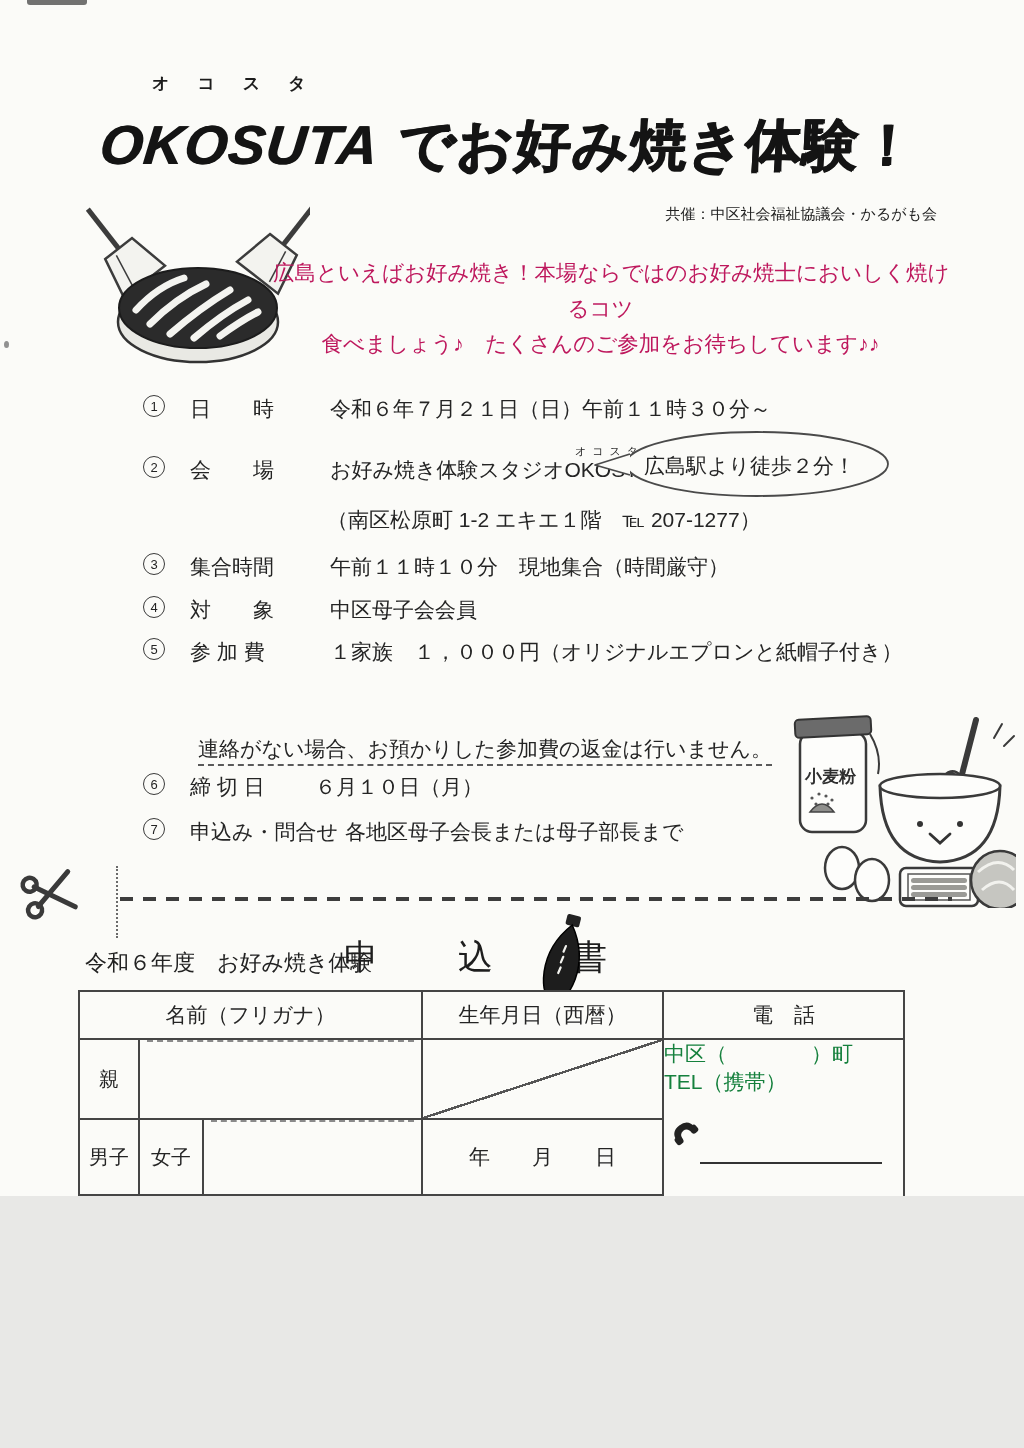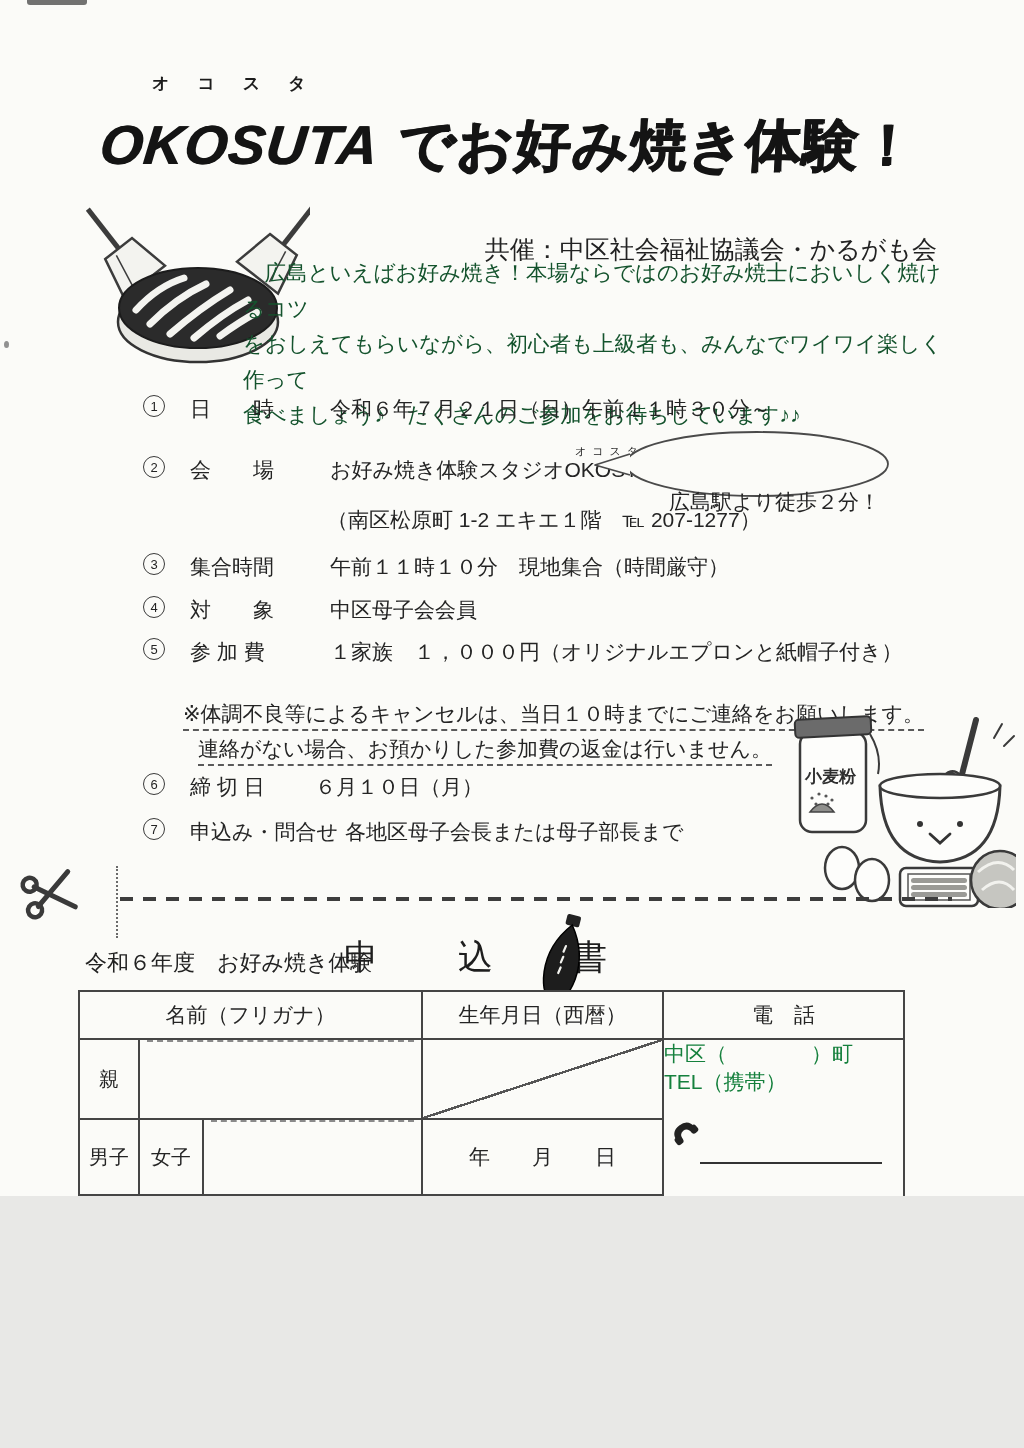--- a/index.html
+++ b/index.html
@@ -10,41 +10,41 @@
   }
   
   .speck-top{position:absolute;left:27px;top:0;width:60px;height:5px;background:#383838;opacity:.7;border-radius:0 0 3px 3px;}
   .speck-left{position:absolute;left:4px;top:341px;width:5px;height:7px;background:#777;border-radius:50%;opacity:.8;}
 
   
   .ruby-top{position:absolute;left:152px;top:72px;font-size:17px;font-weight:bold;letter-spacing:28px;color:#1c1c1c;white-space:nowrap;}
   .title-row{position:absolute;left:100px;top:108px;white-space:nowrap;color:#141414;}
   .title-en{display:inline-block;font-size:55px;font-weight:bold;font-style:italic;letter-spacing:1px;transform:skewX(-6deg);text-shadow:1px 0 0 #141414;}
   .title-ja{display:inline-block;font-size:56px;font-weight:bold;margin-left:16px;letter-spacing:1px;transform:skewX(-3deg);text-shadow:1.4px 0 0 #141414,0 1px 0 #141414;}
-  .cohost{position:absolute;top:205px;right:87px;font-size:25px;color:#222;margin-top:28px;}
-
-  
-  .intro{position:absolute;left:243px;top:256px;width:715px;font-size:21.5px;line-height:35.5px;color:#14532d;}
+  .cohost{position:absolute;top:205px;right:87px;font-size:15px;color:#222;}
+
+  
+  .intro{position:absolute;left:243px;top:256px;width:715px;font-size:21.5px;line-height:35.5px;color:#be185d;text-align:center;}
 
   
   .item{position:absolute;left:143px;width:840px;height:30px;font-size:21px;white-space:nowrap;color:#242424;}
   .inum{position:absolute;left:0;top:0;width:22px;height:22px;border:1.6px solid #3a3a3a;border-radius:50%;
         font-size:13px;display:flex;align-items:center;justify-content:center;box-sizing:border-box;}
   .ilabel{position:absolute;left:47px;top:0;}
   .ivalue{position:absolute;left:187px;top:0;}
   .item-6 .ivalue{left:172px;}
   .item-7 .ivalue{left:202px;}
   .addr-line{position:absolute;left:327px;top:506px;font-size:21px;color:#242424;white-space:nowrap;}
 
   .okosta{position:relative;display:inline-block;}
   .okosta-furi{position:absolute;left:2px;top:-14px;width:100%;font-size:11px;letter-spacing:6px;text-align:center;white-space:nowrap;}
 
   
   .bubble{position:absolute;left:592px;top:430px;width:300px;height:70px;}
-  .bubble-text{position:absolute;left:52px;top:22px;width:236px;text-align:right;font-size:21px;color:#242424;white-space:nowrap;margin-top:36px;}
+  .bubble-text{position:absolute;left:52px;top:22px;width:236px;text-align:left;font-size:21px;color:#242424;white-space:nowrap;}
 
   
   .note-line{position:absolute;font-size:21px;color:#242424;white-space:nowrap;}
   .note-line span{border-bottom:2px dashed #5a5a5a;padding-bottom:4px;}
   .note-1{left:183px;top:700px;}
   .note-2{left:198px;top:735px;}
 
   
   .illus-top{position:absolute;left:80px;top:192px;}
   .illus-ing{position:absolute;left:788px;top:712px;}
@@ -111,21 +111,20 @@
         <path d="M-48,16 Q-22,-10 8,-24"></path>
         <path d="M-28,26 Q2,0 32,-18"></path>
         <path d="M-4,30 Q24,6 50,-8"></path>
         <path d="M22,28 Q44,12 60,4"></path>
       </g>
     </g>
   </svg>
 
   <div class="intro">
     <div>　広島といえばお好み焼き！本場ならではのお好み焼士においしく焼けるコツ</div>
-    <div>をおしえてもらいながら、初心者も上級者も、みんなでワイワイ楽しく作って</div>
     <div>食べましょう♪　たくさんのご参加をお待ちしています♪♪</div>
   </div>
 
   <div class="item item-1" style="top:395px;">
     <span class="inum">1</span>
     <span class="ilabel">日　　時</span>
     <span class="ivalue">令和６年７月２１日（日）午前１１時３０分～</span>
   </div>
 
   <div class="item item-2" style="top:456px;">
@@ -157,21 +156,20 @@
     <span class="ilabel">対　　象</span>
     <span class="ivalue">中区母子会会員</span>
   </div>
 
   <div class="item item-5" style="top:638px;">
     <span class="inum">5</span>
     <span class="ilabel">参 加 費</span>
     <span class="ivalue">１家族　１，０００円（オリジナルエプロンと紙帽子付き）</span>
   </div>
 
-  <div class="note-line note-1"><span>※体調不良等によるキャンセルは、当日１０時までにご連絡をお願いします。</span></div>
   <div class="note-line note-2"><span>連絡がない場合、お預かりした参加費の返金は行いません。</span></div>
 
   <div class="item item-6" style="top:773px;">
     <span class="inum">6</span>
     <span class="ilabel">締 切 日</span>
     <span class="ivalue">６月１０日（月）</span>
   </div>
 
   <div class="item item-7" style="top:818px;">
     <span class="inum">7</span>

